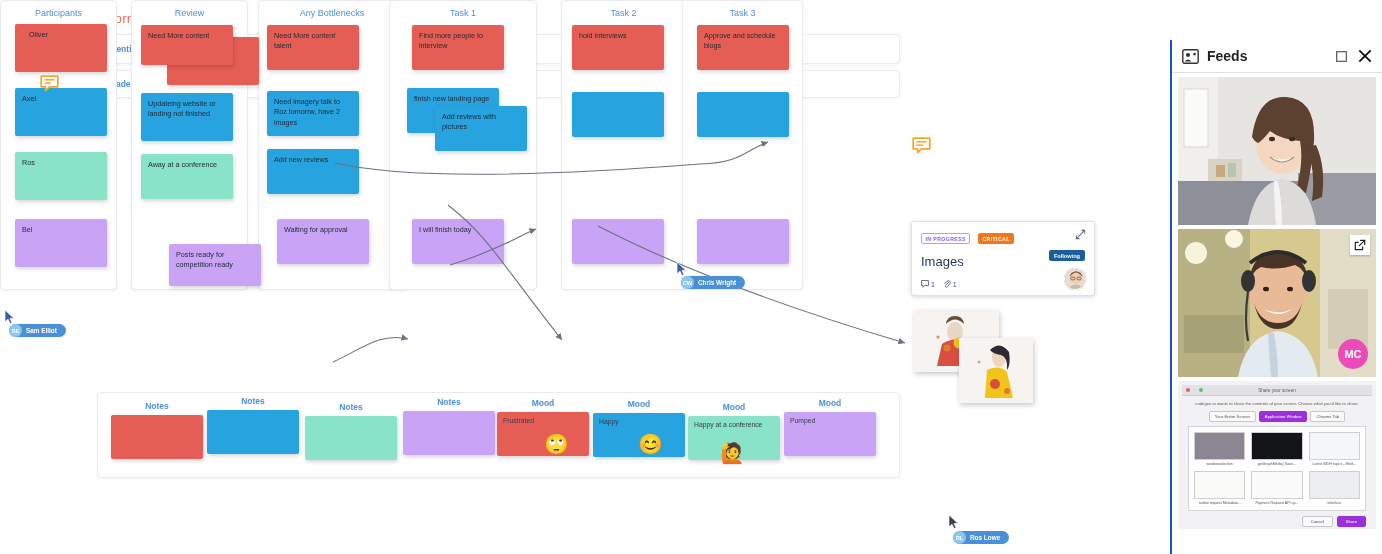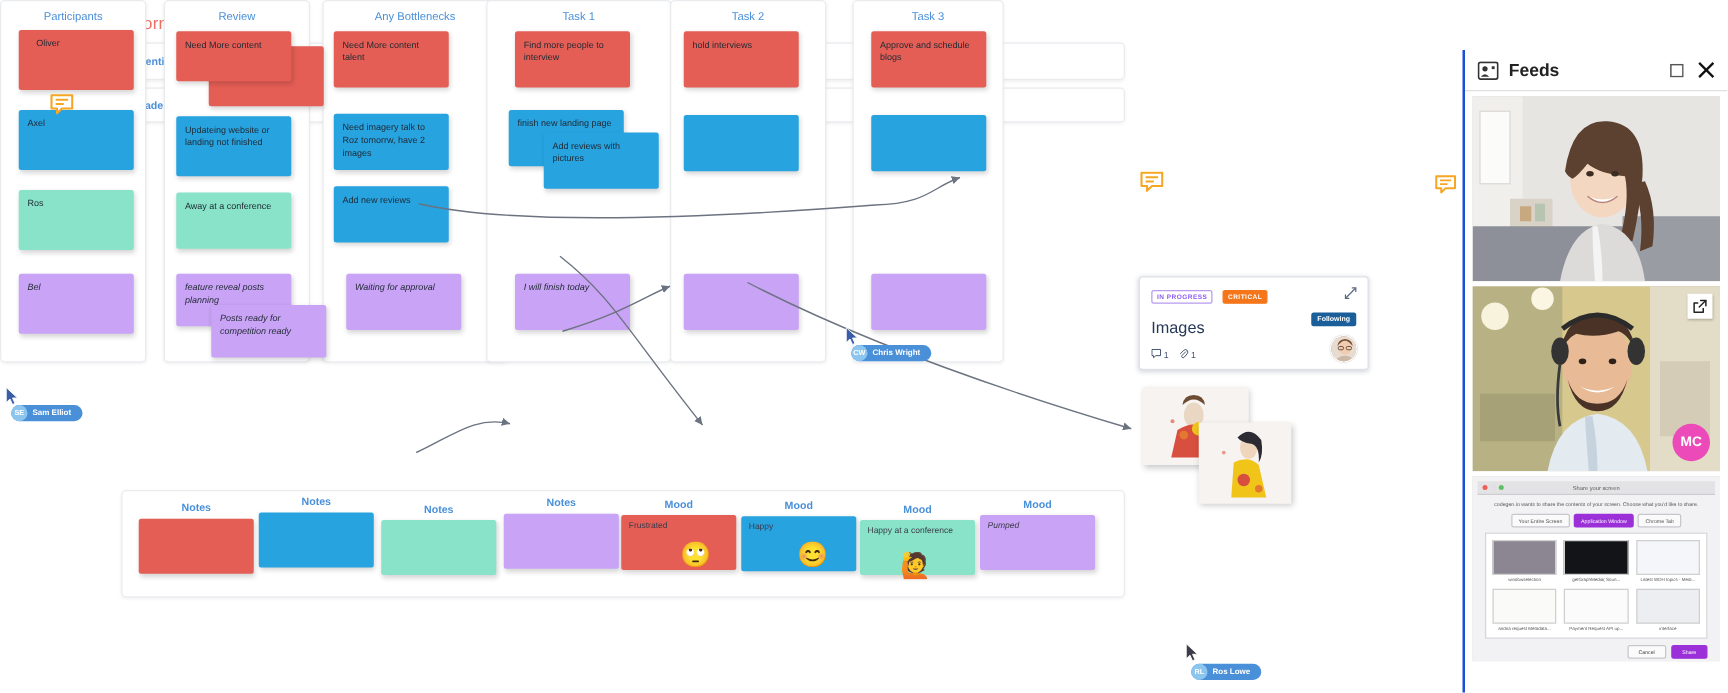--- a/index.html
+++ b/index.html
@@ -54,21 +54,21 @@
     position: absolute;
     border-radius: 2px;
     box-shadow: 1px 2px 4px rgba(0,0,0,.17);
     padding: 6px 6px 4px 7px;
     font-size: 7.2px; line-height: 1.45;
     color: #1f2933; overflow: hidden;
   }
   .red    { background: #e55e55; }
   .blue   { background: #27a3e0; }
   .green  { background: #88e3c8; }
-  .purple { background: #c9a3f5; font-style: italic; }
+  .purple { background: #c9a3f5; }
 
   
   .note-cell { position: absolute; top: 0; }
   .note-cap {
     text-align: center; font-size: 8.5px; color: #4a90d9; font-weight: 600;
     margin-bottom: 4px;
   }
   .note-tile {
     width: 92px; height: 44px; border-radius: 2px;
     box-shadow: 1px 2px 4px rgba(0,0,0,.17);
@@ -197,41 +197,40 @@
         <div class="sticky green" style="left:14px; top:151px; width:92px; height:48px;">Ros</div>
         <div class="sticky purple" style="left:14px; top:218px; width:92px; height:48px;">Bel</div>
       </div>
 
       <div class="column" style="left:131px;">
         <div class="column-header">Review</div>
         <div class="sticky red" style="left:35px; top:36px; width:92px; height:48px; z-index:1;"></div>
         <div class="sticky red" style="left:9px;  top:24px; width:92px; height:40px; z-index:2;">Need More content</div>
         <div class="sticky blue" style="left:9px;  top:92px; width:92px; height:48px;">Updateing website or landing not finished</div>
         <div class="sticky green" style="left:9px;  top:153px;width:92px; height:45px;">Away at a conference</div>
-        <div class="sticky purple" style="left:9px;  top:218px;width:92px; height:42px; z-index:1;">feature reveal posts planning</div>
         <div class="sticky purple" style="left:37px; top:243px;width:92px; height:42px; z-index:2;">Posts ready for competition ready</div>
       </div>
 
       <div class="column" style="left:258px; width:148px;">
         <div class="column-header">Any Bottlenecks</div>
         <div class="sticky red" style="left:8px; top:24px;  width:92px; height:45px;">Need More content talent</div>
         <div class="sticky blue" style="left:8px; top:90px;  width:92px; height:45px;">Need imagery talk to Roz tomorrw, have 2 images</div>
         <div class="sticky blue" style="left:8px; top:148px; width:92px; height:45px;">Add new reviews</div>
         <div class="sticky purple" style="left:18px;top:218px; width:92px; height:45px;">Waiting for approval</div>
       </div>
 
       <div class="column" style="left:389px; width:148px;padding-left:40px;">
         <div class="column-header">Task 1</div>
         <div class="sticky red" style="left:22px; top:24px;  width:92px; height:45px;">Find more people to interview</div>
         <div class="sticky blue" style="left:17px; top:87px;  width:92px; height:45px; z-index:1;">finish new landing page</div>
         <div class="sticky blue" style="left:45px; top:105px; width:92px; height:45px; z-index:2;">Add reviews with pictures</div>
         <div class="sticky purple" style="left:22px; top:218px; width:92px; height:45px;">I will finish today</div>
       </div>
 
-      <div class="column" style="left:536px; width:125px;">
+      <div class="column" style="left:561px; width:125px;">
         <div class="column-header">Task 2</div>
         <div class="sticky red" style="left:10px; top:24px;  width:92px; height:45px;">hold interviews</div>
         <svg class="comment-bubble" style="left:611px; top:139px;" width="17" height="15" viewBox="0 0 17 15">
           <path d="M1 1h15v9.5H8.5L5 14v-3.5H1z" fill="#fff" stroke="#f5a623" stroke-width="1.6" stroke-linejoin="round"></path>
           <line x1="4" y1="4.3" x2="13" y2="4.3" stroke="#f5a623" stroke-width="1.4"></line>
           <line x1="4" y1="7.3" x2="10" y2="7.3" stroke="#f5a623" stroke-width="1.4"></line>
         </svg>
         <div class="sticky blue" style="left:10px; top:91px;  width:92px; height:45px;"></div>
         <div class="sticky purple" style="left:10px; top:218px; width:92px; height:45px;"></div>
       </div>

